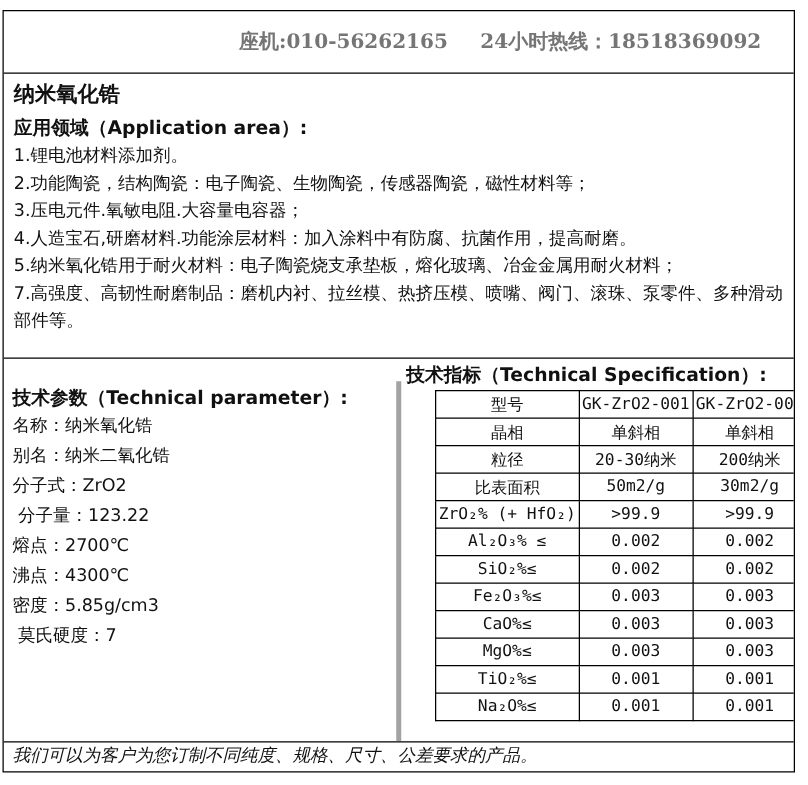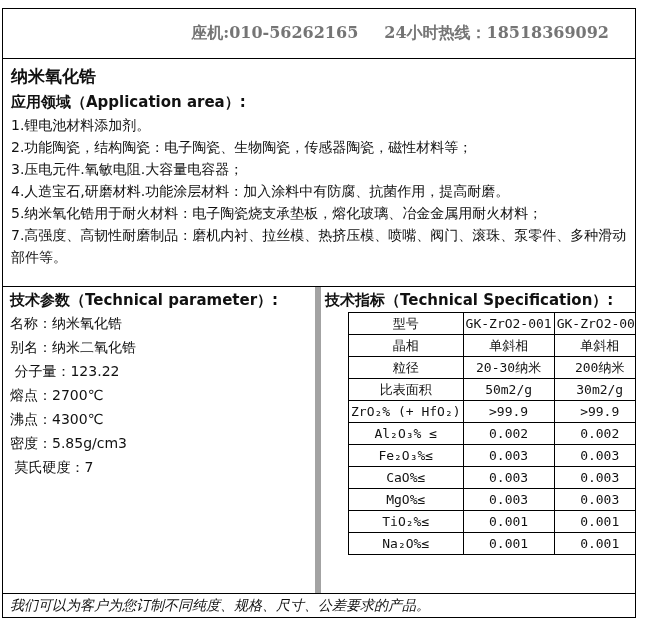--- a/index.html
+++ b/index.html
@@ -68,22 +68,23 @@
   .two-col {
     flex: 0 0 307px;
     box-sizing: border-box;
     border-top: 1px solid #000000;
     display: flex;
     overflow: hidden;
   }
   .left-col {
     flex: 0 0 318px;
     box-sizing: border-box;
-    border-right: 6px solid #a3a3a3;
+    border-right: 4px solid #a3a3a3;
     padding: 2px 6px 0 7px;
+    margin-top: 18px;
   }
   .param-heading {
     font-size: 15px;
     font-weight: bold;
     line-height: 22px;
   }
   .param-line {
     font-size: 14px;
     line-height: 24px;
     white-space: pre-wrap;
@@ -151,20 +152,21 @@
       <div class="app-line">5.纳米氧化锆用于耐火材料：电子陶瓷烧支承垫板，熔化玻璃、冶金金属用耐火材料；</div>
       <div class="app-line">7.高强度、高韧性耐磨制品：磨机内衬、拉丝模、热挤压模、喷嘴、阀门、滚珠、泵零件、多种滑动部件等。</div>
     </div>
 
     <div class="two-col">
 
       <div class="left-col">
         <div class="param-heading">技术参数（Technical parameter）:</div>
         <div class="param-line">名称：纳米氧化锆</div>
         <div class="param-line">别名：纳米二氧化锆</div>
+        <div class="param-line">分子式：ZrO2</div>
         <div class="param-line"> 分子量：123.22</div>
         <div class="param-line">熔点：2700℃</div>
         <div class="param-line">沸点：4300℃</div>
         <div class="param-line">密度：5.85g/cm3</div>
         <div class="param-line"> 莫氏硬度：7</div>
       </div>
 
       <div class="right-col">
         <div class="spec-heading">技术指标（Technical Specification）:</div>
         <table class="spec-table">
@@ -198,20 +200,25 @@
               <td>ZrO₂% (+ HfO₂)</td>
               <td>&gt;99.9</td>
               <td>&gt;99.9</td>
             </tr>
             <tr>
               <td>Al₂O₃% ≤</td>
               <td>0.002</td>
               <td>0.002</td>
             </tr>
             <tr>
+              <td>SiO₂%≤</td>
+              <td>0.002</td>
+              <td>0.002</td>
+            </tr>
+            <tr>
               <td>Fe₂O₃%≤</td>
               <td>0.003</td>
               <td>0.003</td>
             </tr>
             <tr>
               <td>CaO%≤</td>
               <td>0.003</td>
               <td>0.003</td>
             </tr>
             <tr>

